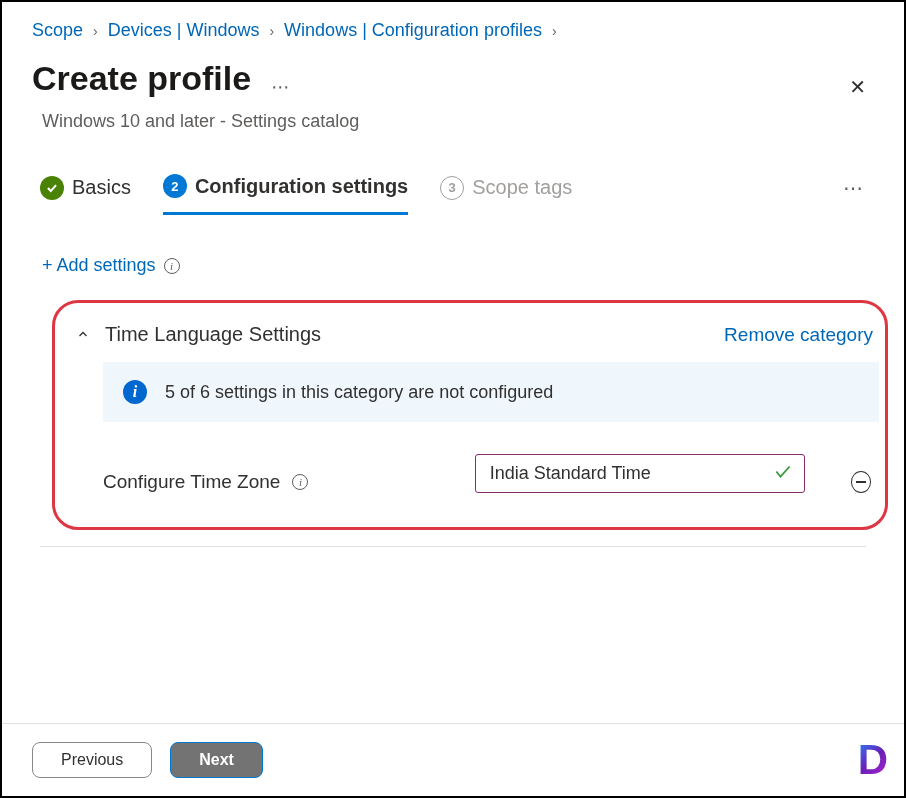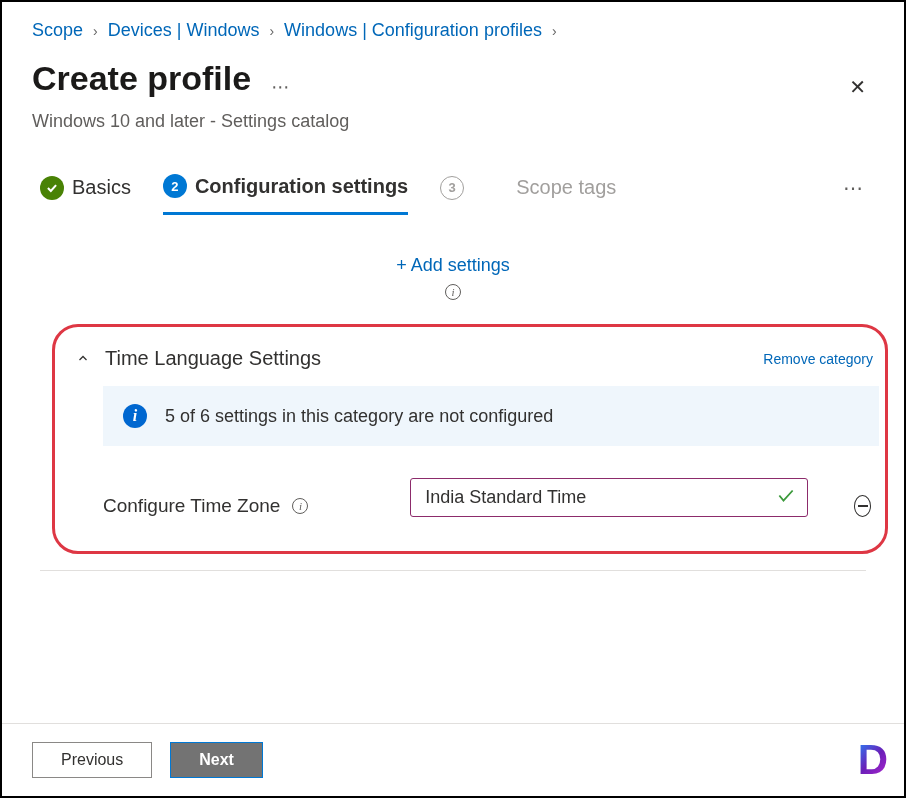--- a/index.html
+++ b/index.html
@@ -25,57 +25,57 @@
     .header-row {
       display: flex;
       align-items: flex-start;
       justify-content: space-between;
       padding: 8px 30px 0 30px;
     }
     .title-row { display: flex; align-items: flex-end; gap: 20px; }
     .page-title { font-size: 34px; font-weight: 600; color: #1b1a19; }
     .ellipsis { color: #605e5c; font-size: 18px; letter-spacing: 2px; cursor: pointer; }
     .close-x { font-size: 20px; color: #323130; cursor: pointer; padding: 8px; margin-top:8px;}
-    .subtitle { padding: 4px 30px 30px 30px; color: #605e5c; font-size: 18px; }
+    .subtitle { padding: 4px 30px 30px 40px; color: #605e5c; font-size: 18px; }
     .wizard {
       display: flex;
       align-items: center;
       padding: 12px 38px 0 38px;
       gap: 32px;
     }
     .step { display: flex; align-items: center; gap: 8px; padding-bottom: 14px; font-size: 20px;}
     .step.active { border-bottom: 3px solid #0078d4; font-weight:600;}
     .step .circle {
       width: 24px; height: 24px; border-radius: 50%;
       display: flex; align-items: center; justify-content: center;
       font-size: 13px; font-weight: 600; color: #fff;
     }
     .step.done .circle { background: #498205; }
     .step.active .circle { background: #0078d4; }
     .step.pending .circle { background: #fff; border: 1.5px solid #a19f9d; color: #a19f9d; }
-    .step.pending .label { color: #a19f9d; margin-left: 44px; }
+    .step.pending .label { color: #a19f9d; }
     .wizard-more { margin-left: auto; color: #605e5c; font-size: 20px; letter-spacing: 3px; cursor:pointer; padding-bottom:14px;}
-    .add-settings-row { padding: 40px 40px 20px 40px; display: flex; align-items: center; gap: 8px; flex-direction: column; }
+    .add-settings-row { padding: 40px 40px 20px 40px; display: flex; align-items: center; gap: 8px; }
     .add-settings { color: #0067b8; font-size: 18px; cursor: pointer; }
     .info-circle {
       width: 16px; height: 16px; border: 1px solid #605e5c; border-radius: 50%;
       display: inline-flex; align-items: center; justify-content: center;
       font-size: 11px; color: #605e5c; font-style: italic; font-family: Georgia, serif;
       cursor: pointer;
     }
     .highlight-box {
       margin: 4px 16px 10px 50px;
       border: 3px solid #de3744;
       border-radius: 26px;
       padding: 20px 6px 30px 14px;
     }
     .cat-header { display: flex; align-items: center; justify-content: space-between; padding: 0 6px 14px 6px;}
     .cat-left { display: flex; align-items: center; gap: 14px; font-size: 20px; color:#323130;}
     .chevup { font-size: 14px; cursor: pointer; color:#323130;}
-    .remove-link { color: #0067b8; font-size: 14px; cursor: pointer; }
+    .remove-link { color: #0067b8; font-size: 19px; cursor: pointer; }
     .info-banner {
       background: #eff6fc;
       margin: 2px 0 18px 34px;
       padding: 18px 20px;
       display: flex;
       align-items: center;
       gap: 18px;
       font-size: 18px;
       color: #323130;
     }
@@ -84,21 +84,21 @@
       color: #fff; font-weight: 700; display: flex; align-items: center; justify-content: center;
       font-family: Georgia, serif; font-style: italic; font-size: 16px; flex-shrink:0;
     }
     .setting-row { display: flex; align-items: flex-end; padding: 14px 8px 4px 34px; gap: 32px;}
     .setting-label { font-size: 19px; color: #323130; display:flex; align-items:center; gap:12px; width: 370px;}
     .setting-input {
       border: 1px solid #8c2b6b;
       border-radius: 3px;
       padding: 8px 40px 8px 14px;
       font-size: 18px;
-      width: 398px;
+      width: 330px;
       color: #323130;
       position: relative;
       background:#fff;
     }
     .input-wrap { position: relative; }
     .check-mark { position: absolute; right: 12px; top: 50%; transform: translateY(-50%); color:#3c9a3c; font-size:20px;}
     .remove-setting {
       width: 22px; height: 22px; border: 1.6px solid #323130; border-radius: 50%;
       display:flex; align-items:center; justify-content:center; cursor:pointer; margin-left:14px;
     }
@@ -107,21 +107,21 @@
     .footer {
       position: absolute;
       bottom: 0; left: 0; right: 0;
       border-top: 1px solid #e1dfdd;
       padding: 18px 30px;
       display: flex;
       gap: 18px;
       align-items:center;
       background:#fff;
     }
-    .btn { padding: 8px 28px; font-size: 16px; border-radius: 0; cursor: pointer; }
+    .btn { padding: 8px 28px; font-size: 16px; border-radius: 8px; cursor: pointer; }
     .btn-secondary { background:#fff; border: 1px solid #8a8886; color:#323130;}
     .btn-primary { background:#737373; border:1px solid #0078d4; color:#fff; font-weight:600;}
     .logo {
       position:absolute; right:16px; bottom:12px; font-size:42px; font-weight:800;
       background: linear-gradient(135deg,#1e90ff 0%, #6a1fb8 50%, #c026d3 100%);
       -webkit-background-clip:text; background-clip:text; color:transparent;
       font-family: Arial, sans-serif;
     }
   </style>
 </head>

